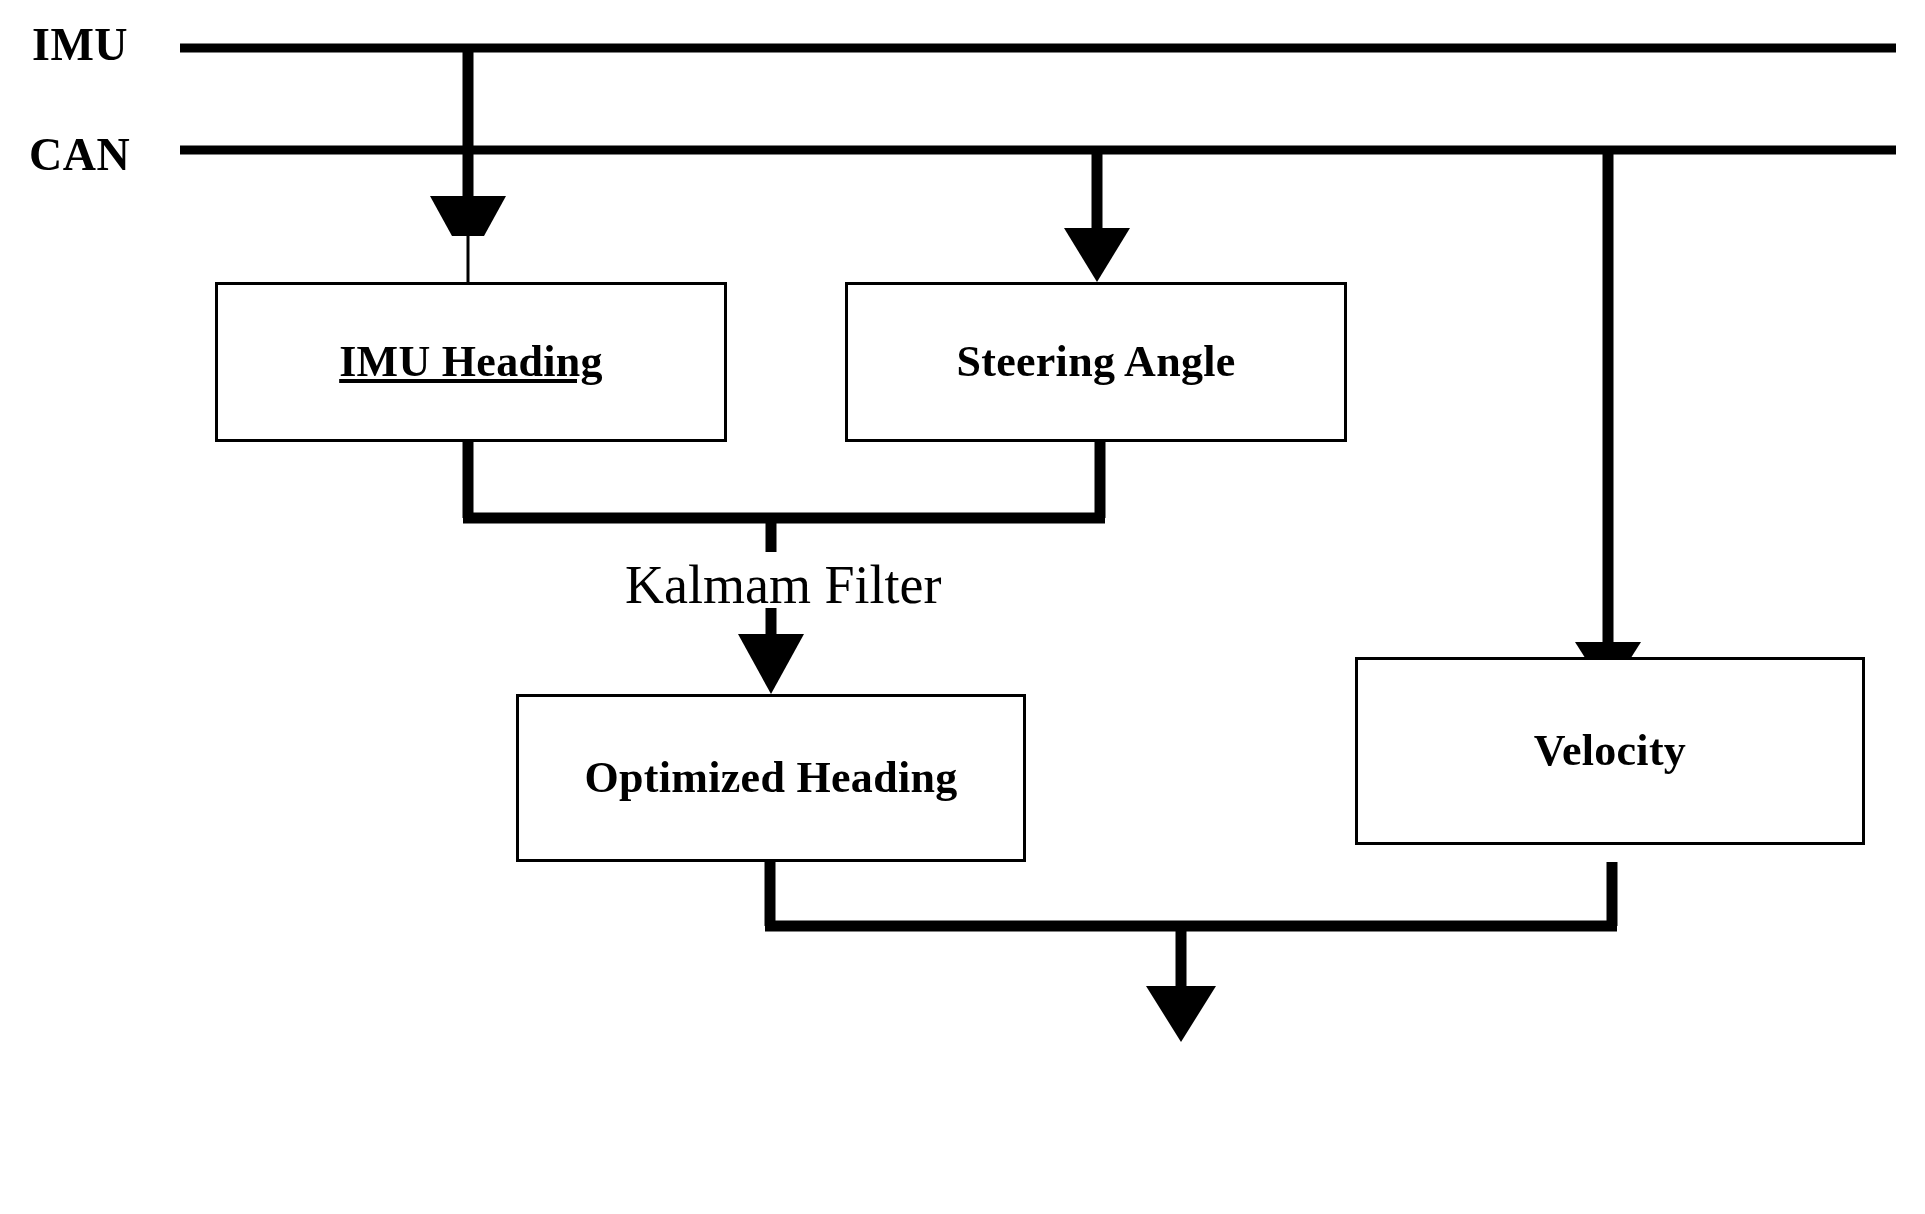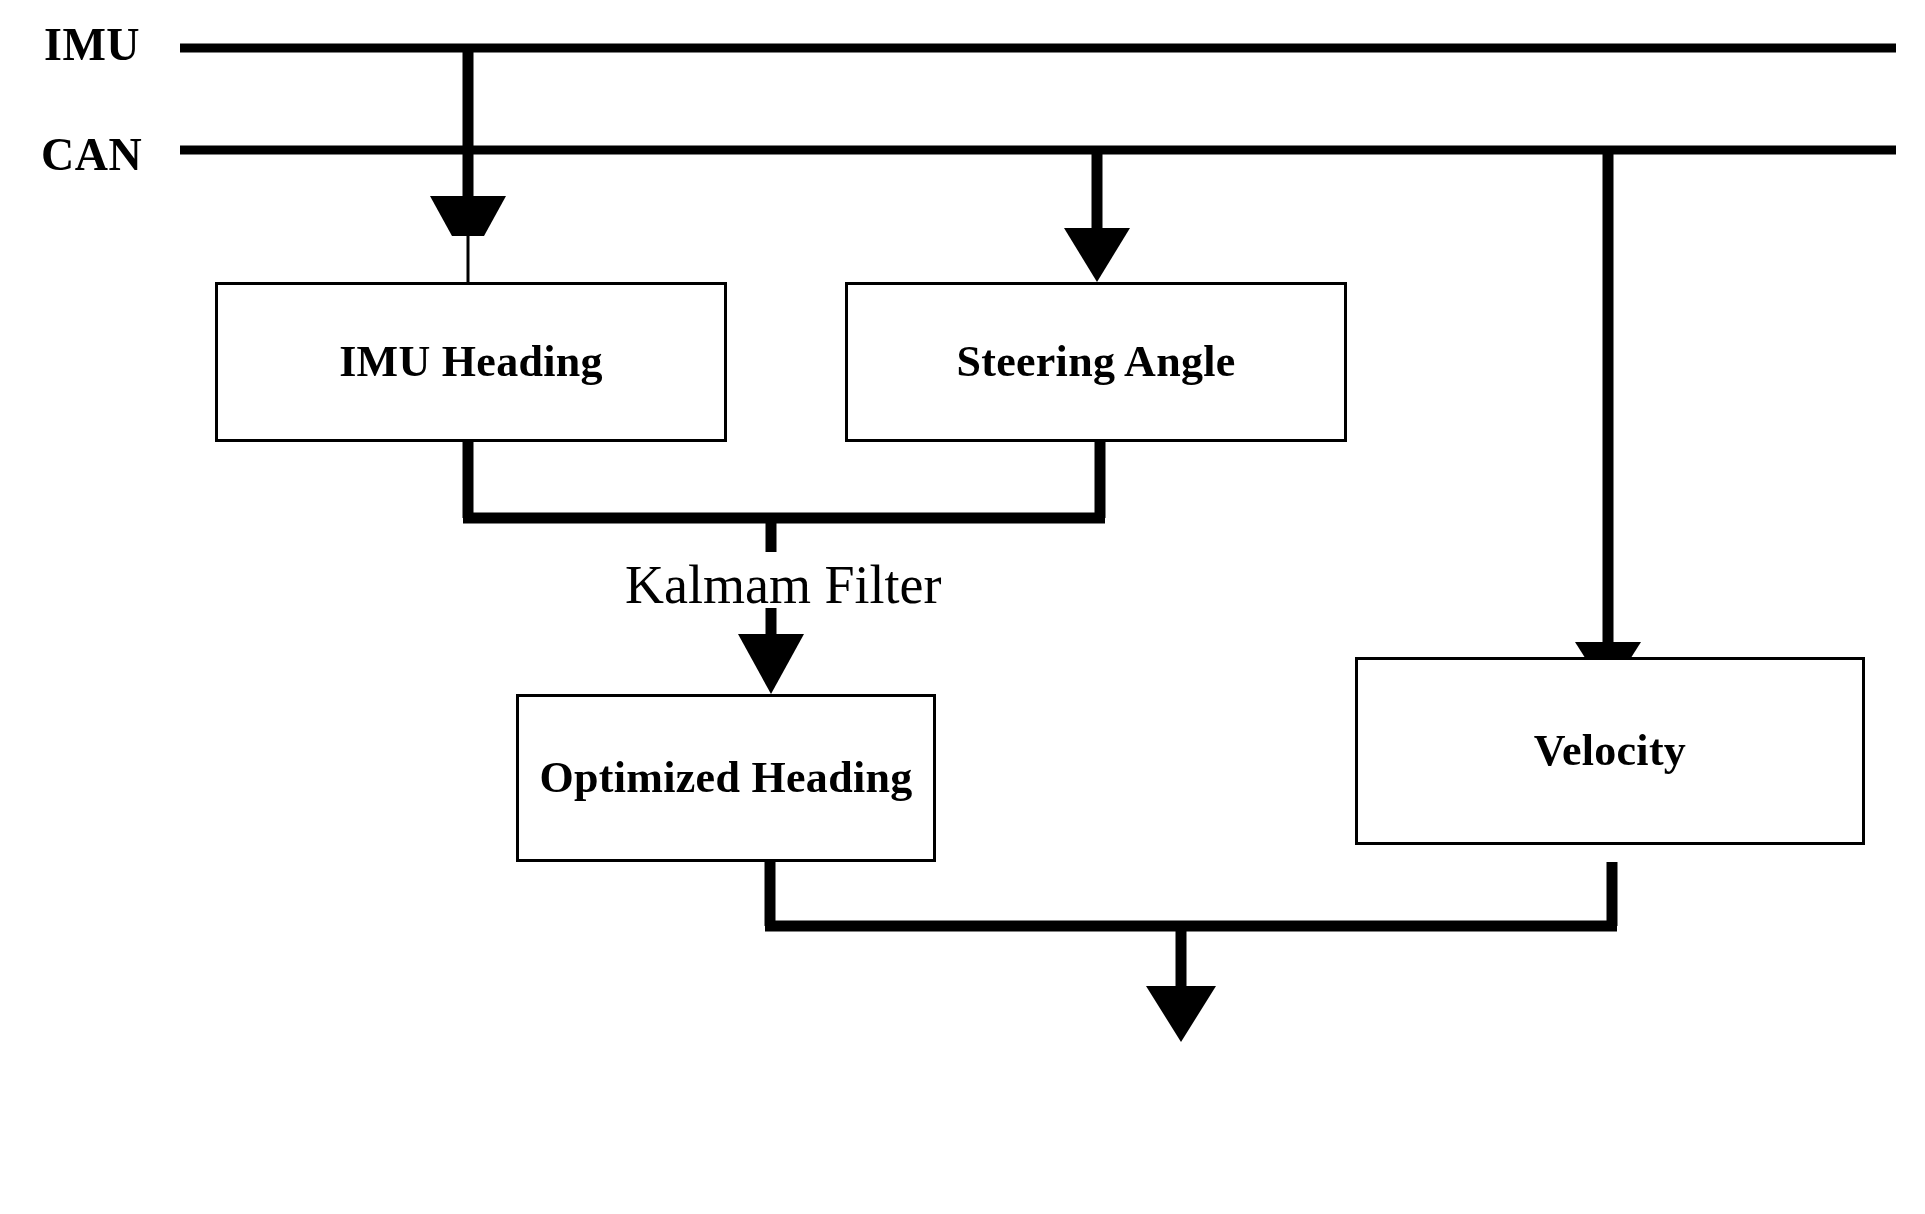--- a/index.html
+++ b/index.html
@@ -26,21 +26,20 @@
     height: 1214px;
   }
   .bus-label {
     position: absolute;
     font-weight: bold;
     font-size: 46px;
     line-height: 1;
     color: #000000;
     white-space: nowrap;
     letter-spacing: 0.5px;
-    margin-left: 12px;
   }
   .node-box {
     position: absolute;
     box-sizing: border-box;
     border: 3px solid #000000;
     background: #ffffff;
     display: flex;
     align-items: center;
     justify-content: center;
     text-align: center;
@@ -92,29 +91,29 @@
     <line x1="770" y1="862" x2="770" y2="926" stroke="#000000" stroke-width="11"></line>
     <line x1="1612" y1="862" x2="1612" y2="926" stroke="#000000" stroke-width="11"></line>
     <line x1="765" y1="926" x2="1617" y2="926" stroke="#000000" stroke-width="11"></line>
     <line x1="1181" y1="926" x2="1181" y2="992" stroke="#000000" stroke-width="11"></line>
     <polygon points="1146,986 1216,986 1181,1042" fill="#000000"></polygon>
   </svg>
 
   <div class="bus-label" style="left:32px; top:22px;">IMU</div>
   <div class="bus-label" style="left:29px; top:132px;">CAN</div>
 
-  <div class="node-box" style="left:215px; top:282px; width:512px; height:160px;">
+  <div class="node-box" style="left:215px; top:282px; width:512px; height:160px;text-decoration:underline;">
     <span class="node-label">IMU Heading</span>
   </div>
 
   <div class="node-box" style="left:845px; top:282px; width:502px; height:160px;">
     <span class="node-label">Steering Angle</span>
   </div>
 
-  <div class="node-box" style="left:516px; top:694px; width:420px; height:168px;">
+  <div class="node-box" style="left:516px; top:694px; width:510px; height:168px;">
     <span class="node-label">Optimized Heading</span>
   </div>
 
   <div class="node-box" style="left:1355px; top:657px; width:510px; height:188px;">
     <span class="node-label">Velocity</span>
   </div>
 
 
   <div class="edge-label" style="left:625px; top:558px;">Kalmam Filter</div>
 

